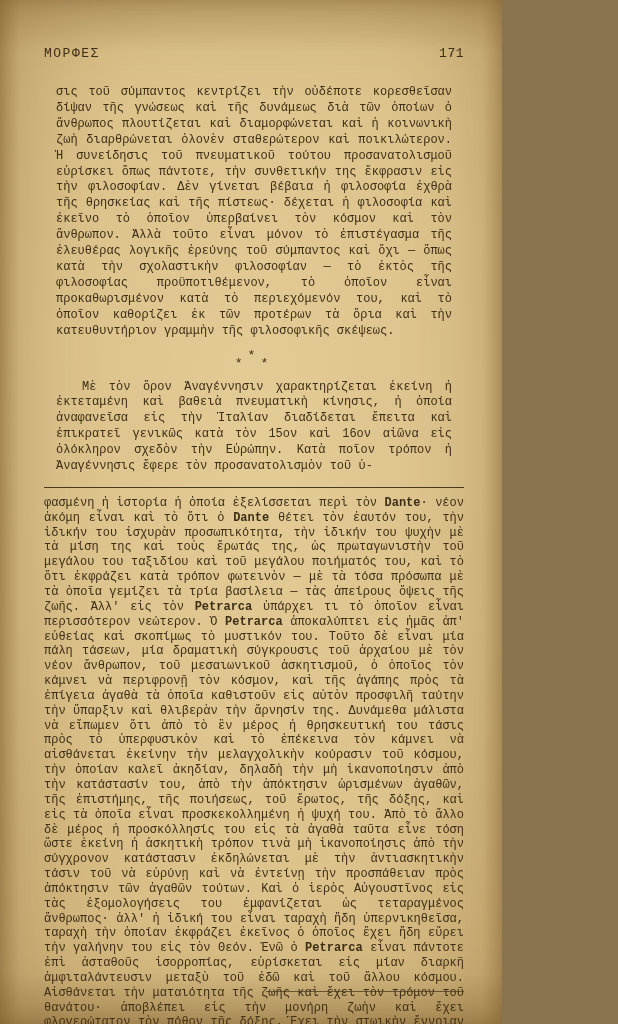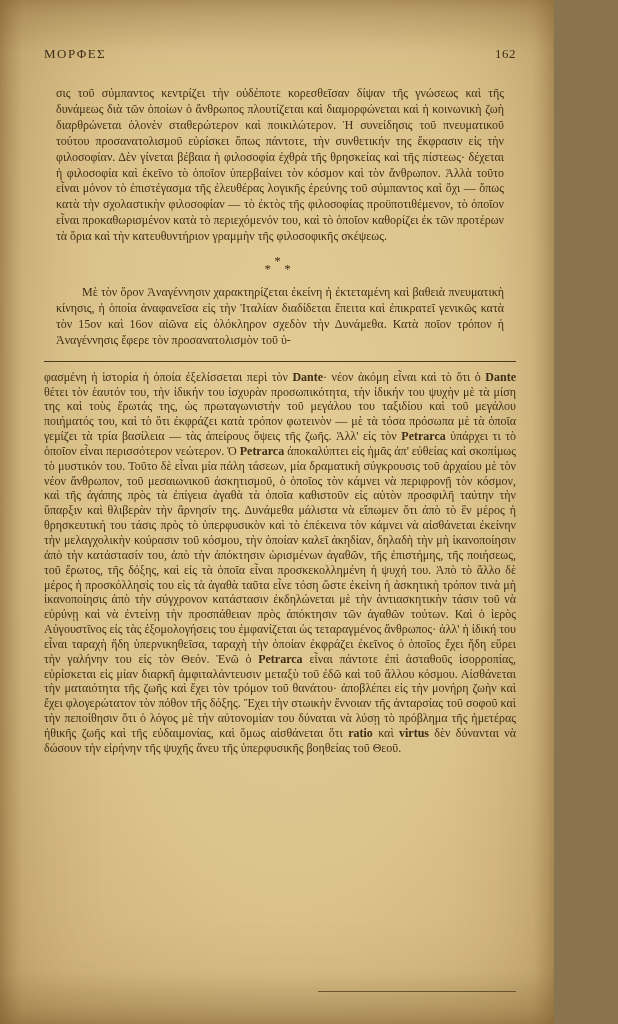--- a/index.html
+++ b/index.html
@@ -1,22 +1,22 @@
 <!DOCTYPE html>
 <html><head>
 <meta charset="utf-8">
 <style>
   html, body { margin: 0; padding: 0; background: #8a7450; }
   .page {
     position: relative;
-    width: 554px;
+    width: 502px;
     height: 1024px;
     box-sizing: border-box;
     padding: 46px 38px 0 44px;
-    font-family: Liberation Serif, serif;
+    font-family: Liberation Mono, monospace;
     color: #3d2e16;
     background:
       linear-gradient(90deg, rgba(115,82,34,.28) 0, rgba(115,82,34,0) 4%, rgba(115,82,34,0) 96%, rgba(115,82,34,.22) 100%),
       linear-gradient(0deg, rgba(115,82,34,.30) 0, rgba(115,82,34,0) 5%, rgba(115,82,34,0) 95%, rgba(115,82,34,.25) 100%),
       radial-gradient(ellipse at 52% 42%, #e4cc97 0%, #dcc28b 55%, #c9ac72 100%);
     overflow: hidden;
   }
   .page::after {
     content: "";
     position: absolute;
@@ -69,31 +69,31 @@
     border-top: 1px solid rgba(72,56,28,.75);
   }
 </style>
 </head>
 <body>
 
 <div class="page">
 
   <div class="header">
     <span class="running-title">ΜΟΡΦΕΣ</span>
-    <span class="page-number">162</span>
+    <span class="page-number">171</span>
   </div>
 
   <p class="para para1">σις τοῦ σύμπαντος κεντρίζει τὴν οὐδέποτε κορεσθεῖσαν δίψαν τῆς γνώσεως καὶ τῆς δυνάμεως διὰ τῶν ὁποίων ὁ ἄνθρωπος πλουτίζεται καὶ διαμορφώνεται καὶ ἡ κοινωνικὴ ζωὴ διαρθρώνεται ὁλονὲν σταθερώτερον καὶ ποικιλώτερον. Ἡ συνείδησις τοῦ πνευματικοῦ τούτου προσανατολισμοῦ εὑρίσκει ὅπως πάντοτε, τὴν συνθετικήν της ἔκφρασιν εἰς τὴν φιλοσοφίαν. Δὲν γίνεται βέβαια ἡ φιλοσοφία ἐχθρὰ τῆς θρησκείας καὶ τῆς πίστεως· δέχεται ἡ φιλοσοφία καὶ ἐκεῖνο τὸ ὁποῖον ὑπερβαίνει τὸν κόσμον καὶ τὸν ἄνθρωπον. Ἀλλὰ τοῦτο εἶναι μόνον τὸ ἐπιστέγασμα τῆς ἐλευθέρας λογικῆς ἐρεύνης τοῦ σύμπαντος καὶ ὄχι — ὅπως κατὰ τὴν σχολαστικὴν φιλοσοφίαν — τὸ ἐκτὸς τῆς φιλοσοφίας προϋποτιθέμενον, τὸ ὁποῖον εἶναι προκαθωρισμένον κατὰ τὸ περιεχόμενόν του, καὶ τὸ ὁποῖον καθορίζει ἐκ τῶν προτέρων τὰ ὅρια καὶ τὴν κατευθυντήριον γραμμὴν τῆς φιλοσοφικῆς σκέψεως.</p>
 
   <div class="asterism">
     <span>*</span>
     <span>* *</span>
   </div>
 
-  <p class="para para2">Μὲ τὸν ὅρον Ἀναγέννησιν χαρακτηρίζεται ἐκείνη ἡ ἐκτεταμένη καὶ βαθειὰ πνευματικὴ κίνησις, ἡ ὁποία ἀναφανεῖσα εἰς τὴν Ἰταλίαν διαδίδεται ἔπειτα καὶ ἐπικρατεῖ γενικῶς κατὰ τὸν 15ον καὶ 16ον αἰῶνα εἰς ὁλόκληρον σχεδὸν τὴν Δυνάμεθα. Κατὰ ποῖον τρόπον ἡ Ἀναγέννησις ἔφερε τὸν προσανατολισμὸν τοῦ ὑ-</p>
+  <p class="para para2">Μὲ τὸν ὅρον Ἀναγέννησιν χαρακτηρίζεται ἐκείνη ἡ ἐκτεταμένη καὶ βαθειὰ πνευματικὴ κίνησις, ἡ ὁποία ἀναφανεῖσα εἰς τὴν Ἰταλίαν διαδίδεται ἔπειτα καὶ ἐπικρατεῖ γενικῶς κατὰ τὸν 15ον καὶ 16ον αἰῶνα εἰς ὁλόκληρον σχεδὸν τὴν Εὐρώπην. Κατὰ ποῖον τρόπον ἡ Ἀναγέννησις ἔφερε τὸν προσανατολισμὸν τοῦ ὑ-</p>
 
   <hr class="footnote-rule">
 
   <p class="footnote"><span>φασμένη ἡ ἱστορία ἡ ὁποία ἐξελίσσεται περὶ τὸν </span><span class="b">Dante</span><span>· νέον ἀκόμη εἶναι καὶ τὸ ὅτι ὁ </span><span class="b">Dante</span><span> θέτει τὸν ἑαυτόν του, τὴν ἰδικήν του ἰσχυρὰν προσωπικότητα, τὴν ἰδικήν του ψυχὴν μὲ τὰ μίση της καὶ τοὺς ἔρωτάς της, ὡς πρωταγωνιστὴν τοῦ μεγάλου του ταξιδίου καὶ τοῦ μεγάλου ποιήματός του, καὶ τὸ ὅτι ἐκφράζει κατὰ τρόπον φωτεινὸν — μὲ τὰ τόσα πρόσωπα μὲ τὰ ὁποῖα γεμίζει τὰ τρία βασίλεια — τὰς ἀπείρους ὄψεις τῆς ζωῆς. Ἀλλ' εἰς τὸν </span><span class="b">Petrarca</span><span> ὑπάρχει τι τὸ ὁποῖον εἶναι περισσότερον νεώτερον. Ὁ </span><span class="b">Petrarca</span><span> ἀποκαλύπτει εἰς ἡμᾶς ἀπ' εὐθείας καὶ σκοπίμως τὸ μυστικόν του. Τοῦτο δὲ εἶναι μία πάλη τάσεων, μία δραματικὴ σύγκρουσις τοῦ ἀρχαίου μὲ τὸν νέον ἄνθρωπον, τοῦ μεσαιωνικοῦ ἀσκητισμοῦ, ὁ ὁποῖος τὸν κάμνει νὰ περιφρονῇ τὸν κόσμον, καὶ τῆς ἀγάπης πρὸς τὰ ἐπίγεια ἀγαθὰ τὰ ὁποῖα καθιστοῦν εἰς αὐτὸν προσφιλῆ ταύτην τὴν ὕπαρξιν καὶ θλιβερὰν τὴν ἄρνησίν της. Δυνάμεθα μάλιστα νὰ εἴπωμεν ὅτι ἀπὸ τὸ ἓν μέρος ἡ θρησκευτική του τάσις πρὸς τὸ ὑπερφυσικὸν καὶ τὸ ἐπέκεινα τὸν κάμνει νὰ αἰσθάνεται ἐκείνην τὴν μελαγχολικὴν κούρασιν τοῦ κόσμου, τὴν ὁποίαν καλεῖ ἀκηδίαν, δηλαδὴ τὴν μὴ ἱκανοποίησιν ἀπὸ τὴν κατάστασίν του, ἀπὸ τὴν ἀπόκτησιν ὡρισμένων ἀγαθῶν, τῆς ἐπιστήμης, τῆς ποιήσεως, τοῦ ἔρωτος, τῆς δόξης, καὶ εἰς τὰ ὁποῖα εἶναι προσκεκολλημένη ἡ ψυχή του. Ἀπὸ τὸ ἄλλο δὲ μέρος ἡ προσκόλλησίς του εἰς τὰ ἀγαθὰ ταῦτα εἶνε τόση ὥστε ἐκείνη ἡ ἀσκητικὴ τρόπον τινὰ μὴ ἱκανοποίησις ἀπὸ τὴν σύγχρονον κατάστασιν ἐκδηλώνεται μὲ τὴν ἀντιασκητικὴν τάσιν τοῦ νὰ εὑρύνῃ καὶ νὰ ἐντείνῃ τὴν προσπάθειαν πρὸς ἀπόκτησιν τῶν ἀγαθῶν τούτων. Καὶ ὁ ἱερὸς Αὐγουστῖνος εἰς τὰς ἐξομολογήσεις του ἐμφανίζεται ὡς τεταραγμένος ἄνθρωπος· ἀλλ' ἡ ἰδική του εἶναι ταραχὴ ἤδη ὑπερνικηθεῖσα, ταραχὴ τὴν ὁποίαν ἐκφράζει ἐκεῖνος ὁ ὁποῖος ἔχει ἤδη εὕρει τὴν γαλήνην του εἰς τὸν Θεόν. Ἐνῶ ὁ </span><span class="b">Petrarca</span><span> εἶναι πάντοτε ἐπὶ ἀσταθοῦς ἰσορροπίας, εὑρίσκεται εἰς μίαν διαρκῆ ἀμφιταλάντευσιν μεταξὺ τοῦ ἐδῶ καὶ τοῦ ἄλλου κόσμου. Αἰσθάνεται τὴν ματαιότητα τῆς ζωῆς καὶ ἔχει τὸν τρόμον τοῦ θανάτου· ἀποβλέπει εἰς τὴν μονήρη ζωὴν καὶ ἔχει φλογερώτατον τὸν πόθον τῆς δόξης. Ἔχει τὴν στωικὴν ἔννοιαν τῆς ἀνταρσίας τοῦ σοφοῦ καὶ τὴν πεποίθησιν ὅτι ὁ λόγος μὲ τὴν αὐτονομίαν του δύναται νὰ λύσῃ τὸ πρόβλημα τῆς ἡμετέρας ἠθικῆς ζωῆς καὶ τῆς εὐδαιμονίας, καὶ ὅμως αἰσθάνεται ὅτι </span><span class="b">ratio</span><span> καὶ </span><span class="b">virtus</span><span> δὲν δύνανται νὰ δώσουν τὴν εἰρήνην τῆς ψυχῆς ἄνευ τῆς ὑπερφυσικῆς βοηθείας τοῦ Θεοῦ.</span></p>
 
   <div class="end-rule"></div>
 
 </div>
 
 </body></html>

